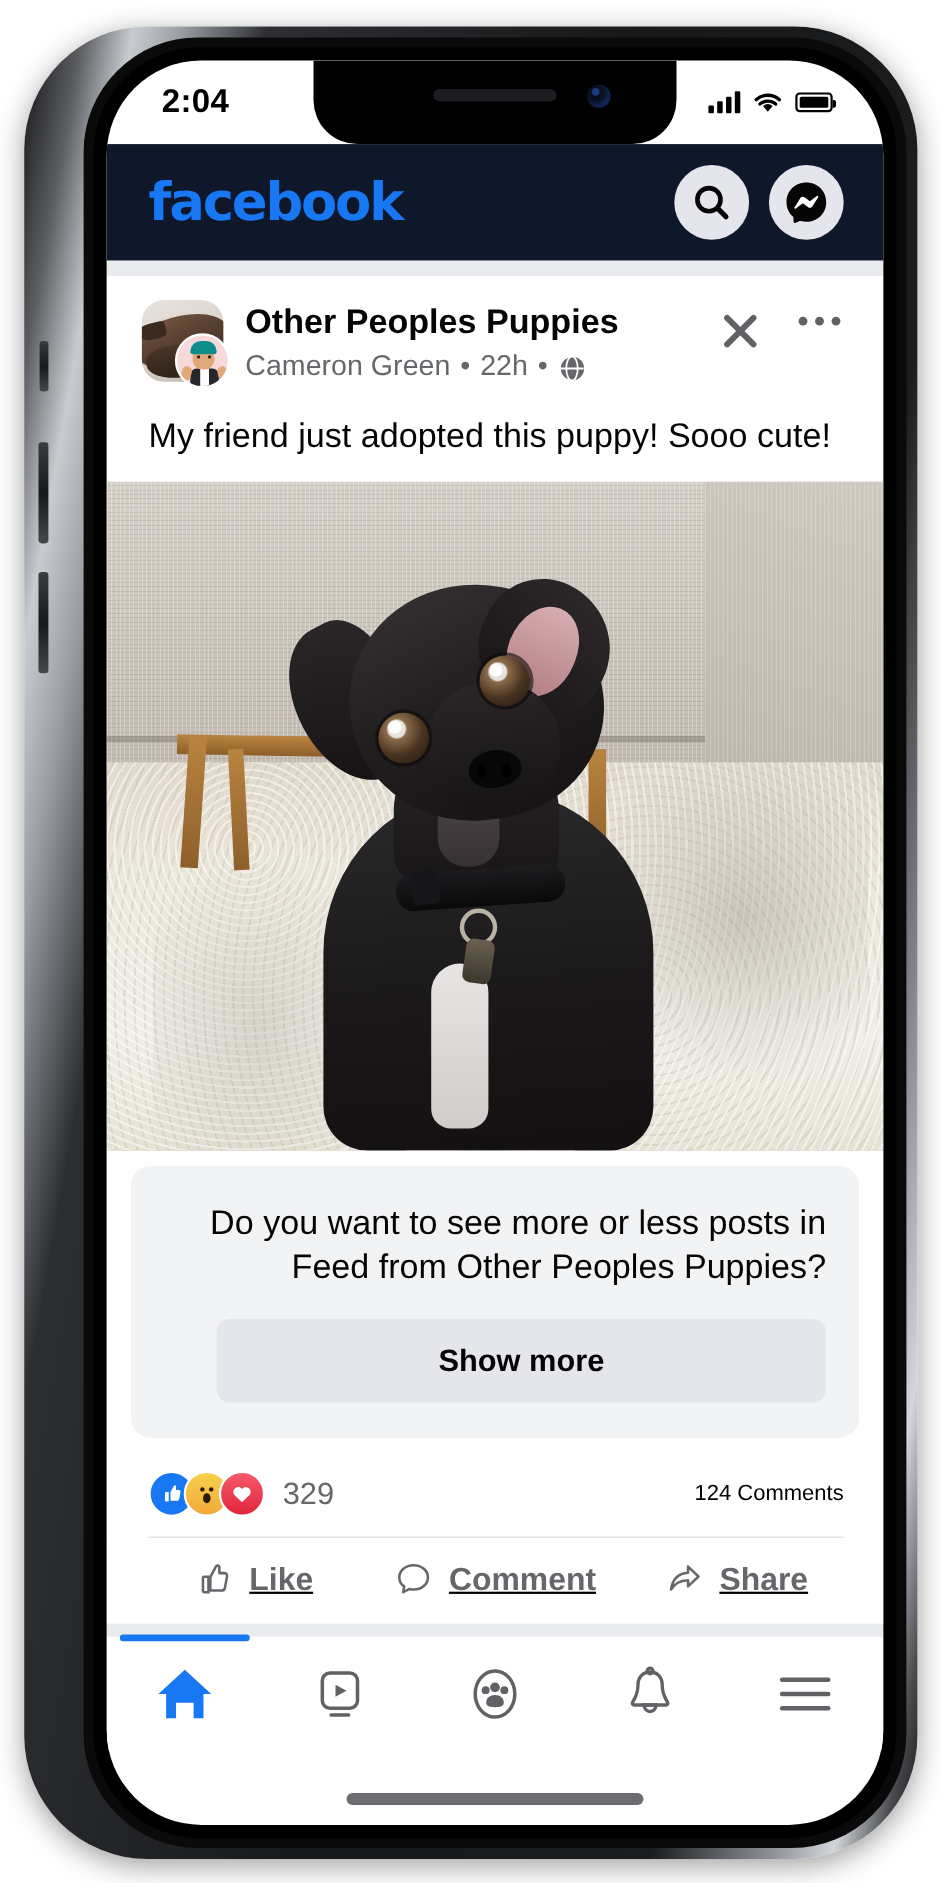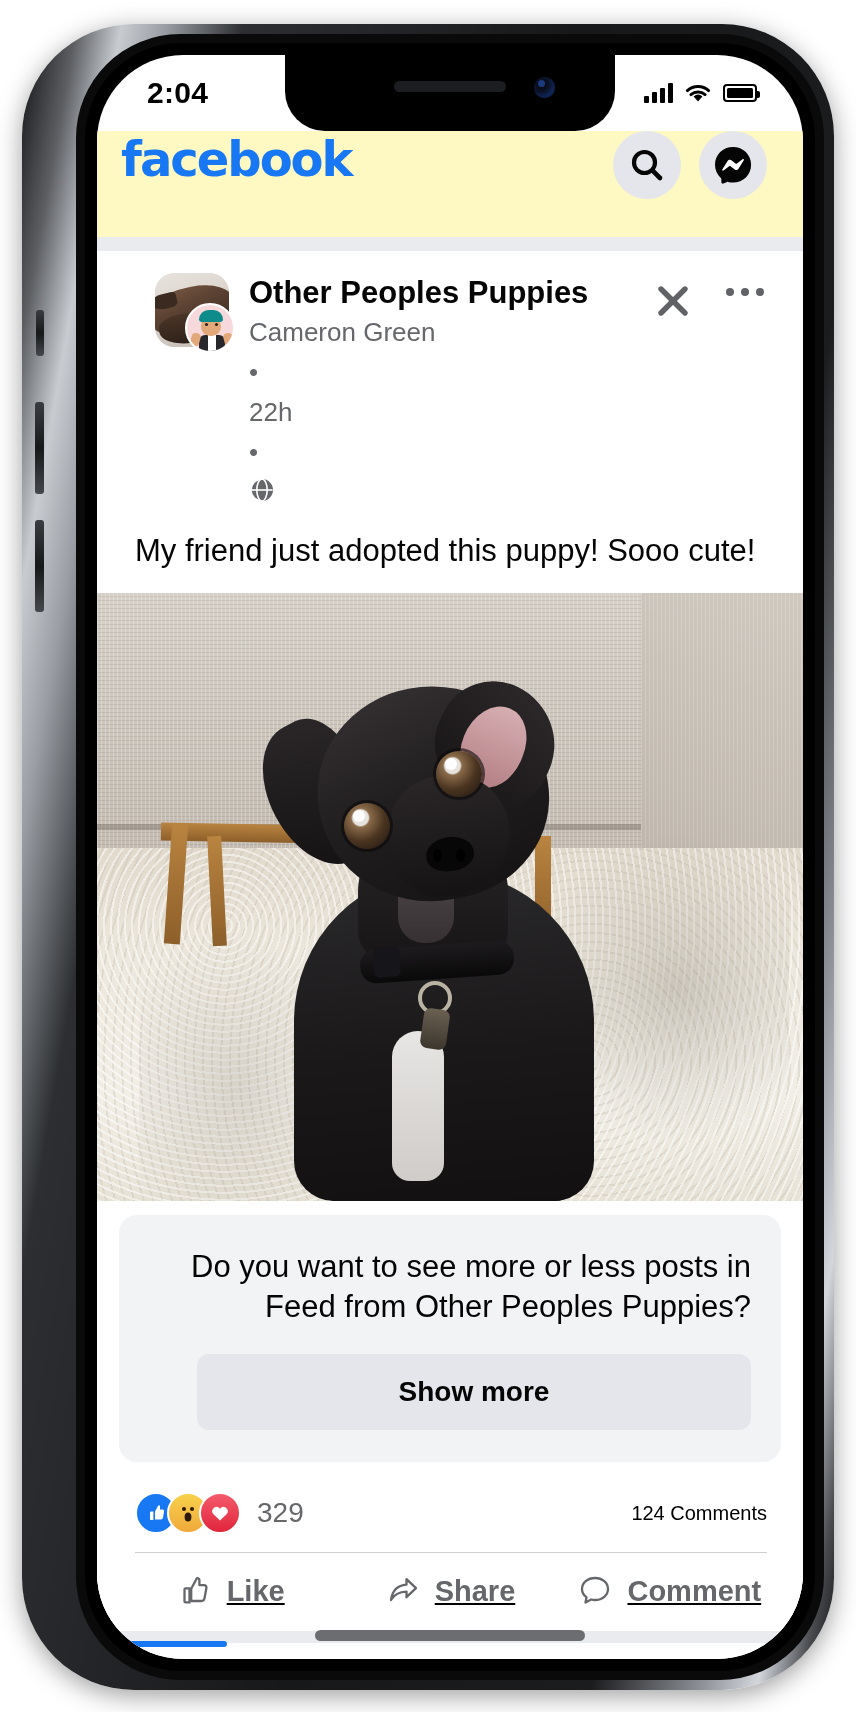--- a/index.html
+++ b/index.html
@@ -62,32 +62,32 @@
   .sig i:nth-child(2){ height:11px; }
   .sig i:nth-child(3){ height:15px; }
   .sig i:nth-child(4){ height:20px; }
   .batt{ width:34px; height:18px; border:2px solid #000; border-radius:4px; position:relative;
     padding:2px; }
   .batt::after{ content:""; position:absolute; right:-5px; top:5px; width:3px; height:7px;
     background:#000; border-radius:0 2px 2px 0; }
   .batt span{ display:block; height:100%; background:#000; border-radius:1.5px; }
 
   
-  .fb-header{ height:106px; display:flex; align-items:flex-start; justify-content:space-between;
-    padding:0 36px 0 24px; background:#fef9c3; }
+  .fb-header{ height:106px; display:flex; align-items:center; justify-content:space-between;
+    padding:0 36px 0 38px; background:#0f172a; }
   .fb-wordmark{ font-size:48px; font-weight:bold; color:#1877F2; letter-spacing:-2px;
     font-family:"DejaVu Sans", sans-serif; }
   .hdr-actions{ display:flex; gap:18px; }
   .circle-btn{ width:68px; height:68px; border-radius:50%; background:#E4E6EB;
     display:flex; align-items:center; justify-content:center; }
   .divider-bar{ height:14px; background:#E9EBEE; }
 
   
   .post{ background:#fff; }
-  .post-head{ display:flex; align-items:flex-start; padding:22px 36px 8px 58px; }
+  .post-head{ display:flex; align-items:flex-start; padding:22px 36px 8px 32px; }
   .avatar-wrap{ position:relative; width:74px; height:74px; flex:none; margin-right:20px; }
   .avatar-img{ width:74px; height:74px; border-radius:20px; overflow:hidden; position:relative;
     background:#d8d2cc; }
   
   .av-bg{ position:absolute; inset:0;
     background:linear-gradient(160deg,#e8e3dd 0%,#ded8d1 35%,#cfc8c0 70%,#c4bdb4 100%); }
   .av-dog{ position:absolute; left:-6px; top:14px; width:86px; height:44px;
     background:linear-gradient(165deg,#7a5b45 0%,#5d4333 40%,#3c2b21 100%);
     border-radius:50% 46% 40% 34%; transform:rotate(-11deg); }
   .av-dog2{ position:absolute; left:4px; top:40px; width:62px; height:30px;
@@ -106,22 +106,22 @@
   .ma-body{ position:absolute; left:12px; top:30px; width:26px; height:20px;
     background:#26262b; border-radius:6px 6px 0 0; }
   .ma-shirt{ position:absolute; left:21px; top:30px; width:8px; height:20px; background:#fff; }
   .ma-hand{ position:absolute; top:28px; width:9px; height:13px; background:#E3A879;
     border-radius:4px; }
   .ma-hand.l{ left:4px; transform:rotate(14deg); }
   .ma-hand.r{ left:37px; transform:rotate(-14deg); }
 
   .post-meta{ flex:1; min-width:0; padding-top:2px; }
   .page-name{ font-size:31px; font-weight:bold; color:#050505; line-height:1.18; }
-  .sub-line{ display:flex; align-items:flex-start; gap:9px; margin-top:5px;
-    font-size:26px; color:#65676B;flex-direction:column; }
+  .sub-line{ display:flex; align-items:flex-end; gap:9px; margin-top:5px;
+    font-size:26px; color:#65676B; }
   .dot-sep{ font-size:26px; color:#65676B; }
   .head-ctrls{ display:flex; align-items:flex-start; gap:28px; padding-top:6px; flex:none; }
   .post-text{ padding:20px 36px 22px 38px; font-size:31px; color:#050505; line-height:1.3; }
 
   
   .photo{ position:relative; width:100%; height:608px; overflow:hidden; background:#cfc9c1; }
   .couch-back{ position:absolute; left:0; top:0; width:100%; height:46%;
     background:linear-gradient(180deg,#d6d0c8 0%,#cdc6bd 48%,#c2bab0 100%); }
   .couch-back::after{ content:""; position:absolute; inset:0; opacity:.5;
     background-image:
@@ -430,29 +430,29 @@
             <div class="actions">
               <div class="action">
                 <svg width="36" height="36" viewBox="0 0 36 36">
                   <path d="M8.5 15.4h4v14h-4a1 1 0 0 1-1-1v-12a1 1 0 0 1 1-1Z" fill="none" stroke="#65676B" stroke-width="2.3"></path>
                   <path d="M14.2 15.8 19.4 6c.7-1.3 3-.9 3 .8v5.3h4.6c1.6 0 2.7 1.4 2.4 2.9l-1.9 10.4c-.3 1.5-1.6 2.6-3.1 2.6h-10.2Z" fill="none" stroke="#65676B" stroke-width="2.3" stroke-linejoin="round"></path>
                 </svg>
                 <span class="action-label">Like</span>
               </div>
               <div class="action">
                 <svg width="36" height="36" viewBox="0 0 36 36">
-                  <path d="M6 27c1.5-10.5 8-14.8 15.5-15.3V6.2L31 15.2l-9.5 9v-5.6C14.4 18.8 9.2 21.4 6 27Z" fill="none" stroke="#65676B" stroke-width="2.3" stroke-linejoin="round"></path>
-                </svg>
-                <span class="action-label">Share</span>
+                  <path d="M18 5c7.4 0 13 4.9 13 11s-5.6 11-13 11c-1.3 0-2.6-.2-3.8-.5l-5.7 3 1-5.3C6.6 22.3 5 19.3 5 16 5 9.9 10.6 5 18 5Z" fill="none" stroke="#65676B" stroke-width="2.3" stroke-linejoin="round"></path>
+                </svg>
+                <span class="action-label">Comment</span>
               </div>
               <div class="action">
                 <svg width="36" height="36" viewBox="0 0 36 36">
-                  <path d="M18 5c7.4 0 13 4.9 13 11s-5.6 11-13 11c-1.3 0-2.6-.2-3.8-.5l-5.7 3 1-5.3C6.6 22.3 5 19.3 5 16 5 9.9 10.6 5 18 5Z" fill="none" stroke="#65676B" stroke-width="2.3" stroke-linejoin="round"></path>
-                </svg>
-                <span class="action-label">Comment</span>
+                  <path d="M6 27c1.5-10.5 8-14.8 15.5-15.3V6.2L31 15.2l-9.5 9v-5.6C14.4 18.8 9.2 21.4 6 27Z" fill="none" stroke="#65676B" stroke-width="2.3" stroke-linejoin="round"></path>
+                </svg>
+                <span class="action-label">Share</span>
               </div>
             </div>
           </div>
 
           <div class="tabs-sep"></div>
 
           <div class="tabbar">
             <div class="tab">
               <div class="indicator"></div>
               <svg width="58" height="56" viewBox="0 0 58 56">

